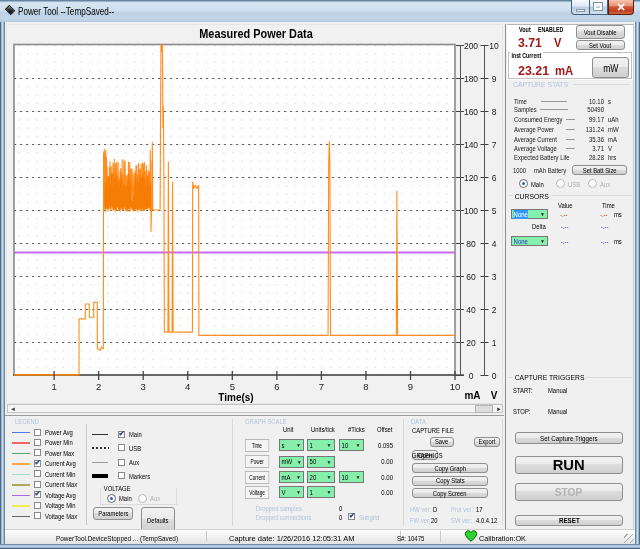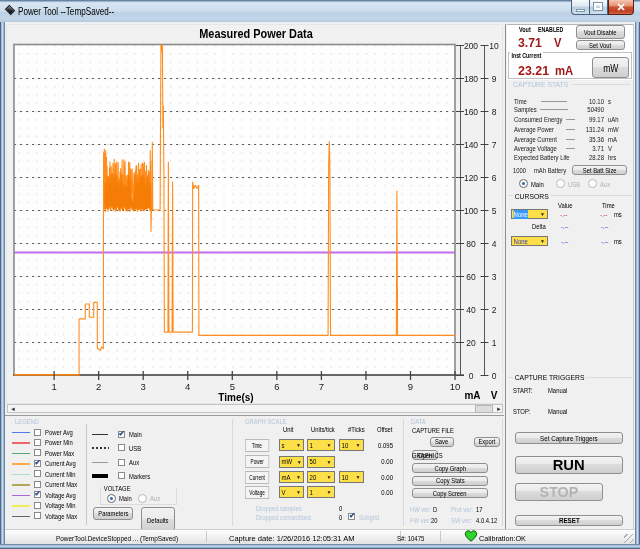--- a/index.html
+++ b/index.html
@@ -1,21 +1,21 @@
 <!DOCTYPE html>
 <html><head><meta charset="utf-8"><style>
 * { margin:0; padding:0; box-sizing:border-box; }
 html,body { width:640px; height:549px; overflow:hidden; }
 body { font-family:"Liberation Sans", sans-serif; position:relative; background:#f0f0f0; }
 .abs { position:absolute; }
 .btn { position:absolute; border:1px solid #8e8f8f; border-radius:3px;
   background:linear-gradient(180deg,#f2f2f2 0%,#ebebeb 45%,#dddddd 46%,#cfcfcf 100%);
   display:flex; align-items:center; justify-content:center; color:#000; }
 .gblab { color:#b2c4da; }
-.dd { position:absolute; background:#fde047; border:1px solid #777; display:flex; align-items:center; }
+.dd { position:absolute; background:#86efac; border:1px solid #777; display:flex; align-items:center; }
 .dd .tx { flex:1; padding-left:2px; transform:scaleX(0.8); transform-origin:0 50%; white-space:nowrap; }
 .dd .ar { width:9px; height:100%; display:flex; align-items:center; justify-content:center; font-size:5px; color:#222; }
 .cb { position:absolute; width:7px; height:7px; background:#fff; border:1px solid #8a8a8a; }
 .ck { position:absolute; font-size:7.5px; color:#2a4d8f; font-weight:bold; margin:-2px 0 0 0px; line-height:8px; }
 .darkred { color:#a01818; font-weight:bold; }
 .sx70,.sx75,.sx80,.sx85,.sx90,.sx94 { transform-origin:0 50%; white-space:nowrap; } .sx75 { transform:scaleX(0.75); }
 .sx78 { transform:scaleX(0.78); transform-origin:0 50%; white-space:nowrap; }
 .sx80 { transform:scaleX(0.80); } .sx85 { transform:scaleX(0.85); }
 .sx90 { transform:scaleX(0.90); } .sx94 { transform:scaleX(0.94); }
 .btn>span { display:inline-block; transform:scaleX(0.78); white-space:nowrap; }
@@ -223,21 +223,21 @@
 <div class="abs sx78" style="left:513px;top:386px;font-size:7.5px;">START:</div>
 <div class="abs sx78" style="left:548px;top:386px;font-size:7.5px;">Manual</div>
 <div class="abs sx78" style="left:513px;top:407px;font-size:7.5px;">STOP:</div>
 <div class="abs sx78" style="left:548px;top:407px;font-size:7.5px;">Manual</div>
 <div class="btn" style="left:515px;top:432px;width:108px;height:12px;font-size:8px;">
     <span>Set Capture Triggers</span>
   </div>
 <div class="btn" style="left:515px;top:456px;width:108px;height:18px;font-size:14.5px;font-weight:bold;">
     <span style="transform:scaleX(1.02);">RUN</span>
   </div>
-<div class="btn" style="left:515px;top:483px;width:88px;height:18px;font-size:14px;font-weight:bold;color:#b4b4b4;">
+<div class="btn" style="left:515px;top:483px;width:108px;height:18px;font-size:10px;font-weight:bold;color:#b4b4b4;">
     <span style="transform:scaleX(1.02);">STOP</span>
   </div>
 <div class="btn" style="left:515px;top:515px;width:108px;height:11px;font-size:8px;font-weight:bold;">
     <span>RESET</span>
   </div>
 <div class="abs" style="left:86px;top:424px;width:1px;height:101px;background:#c8c8c8;"></div>
 <div class="abs" style="left:232px;top:419px;width:1px;height:107px;background:#d8d8d8;"></div>
 <div class="abs" style="left:403px;top:419px;width:1px;height:107px;background:#d8d8d8;"></div>
 <div class="abs" style="left:502px;top:419px;width:1px;height:107px;background:#d8d8d8;"></div>
 <div class="abs gblab sx78" style="left:15px;top:417px;font-size:7.5px;">LEGEND</div>

